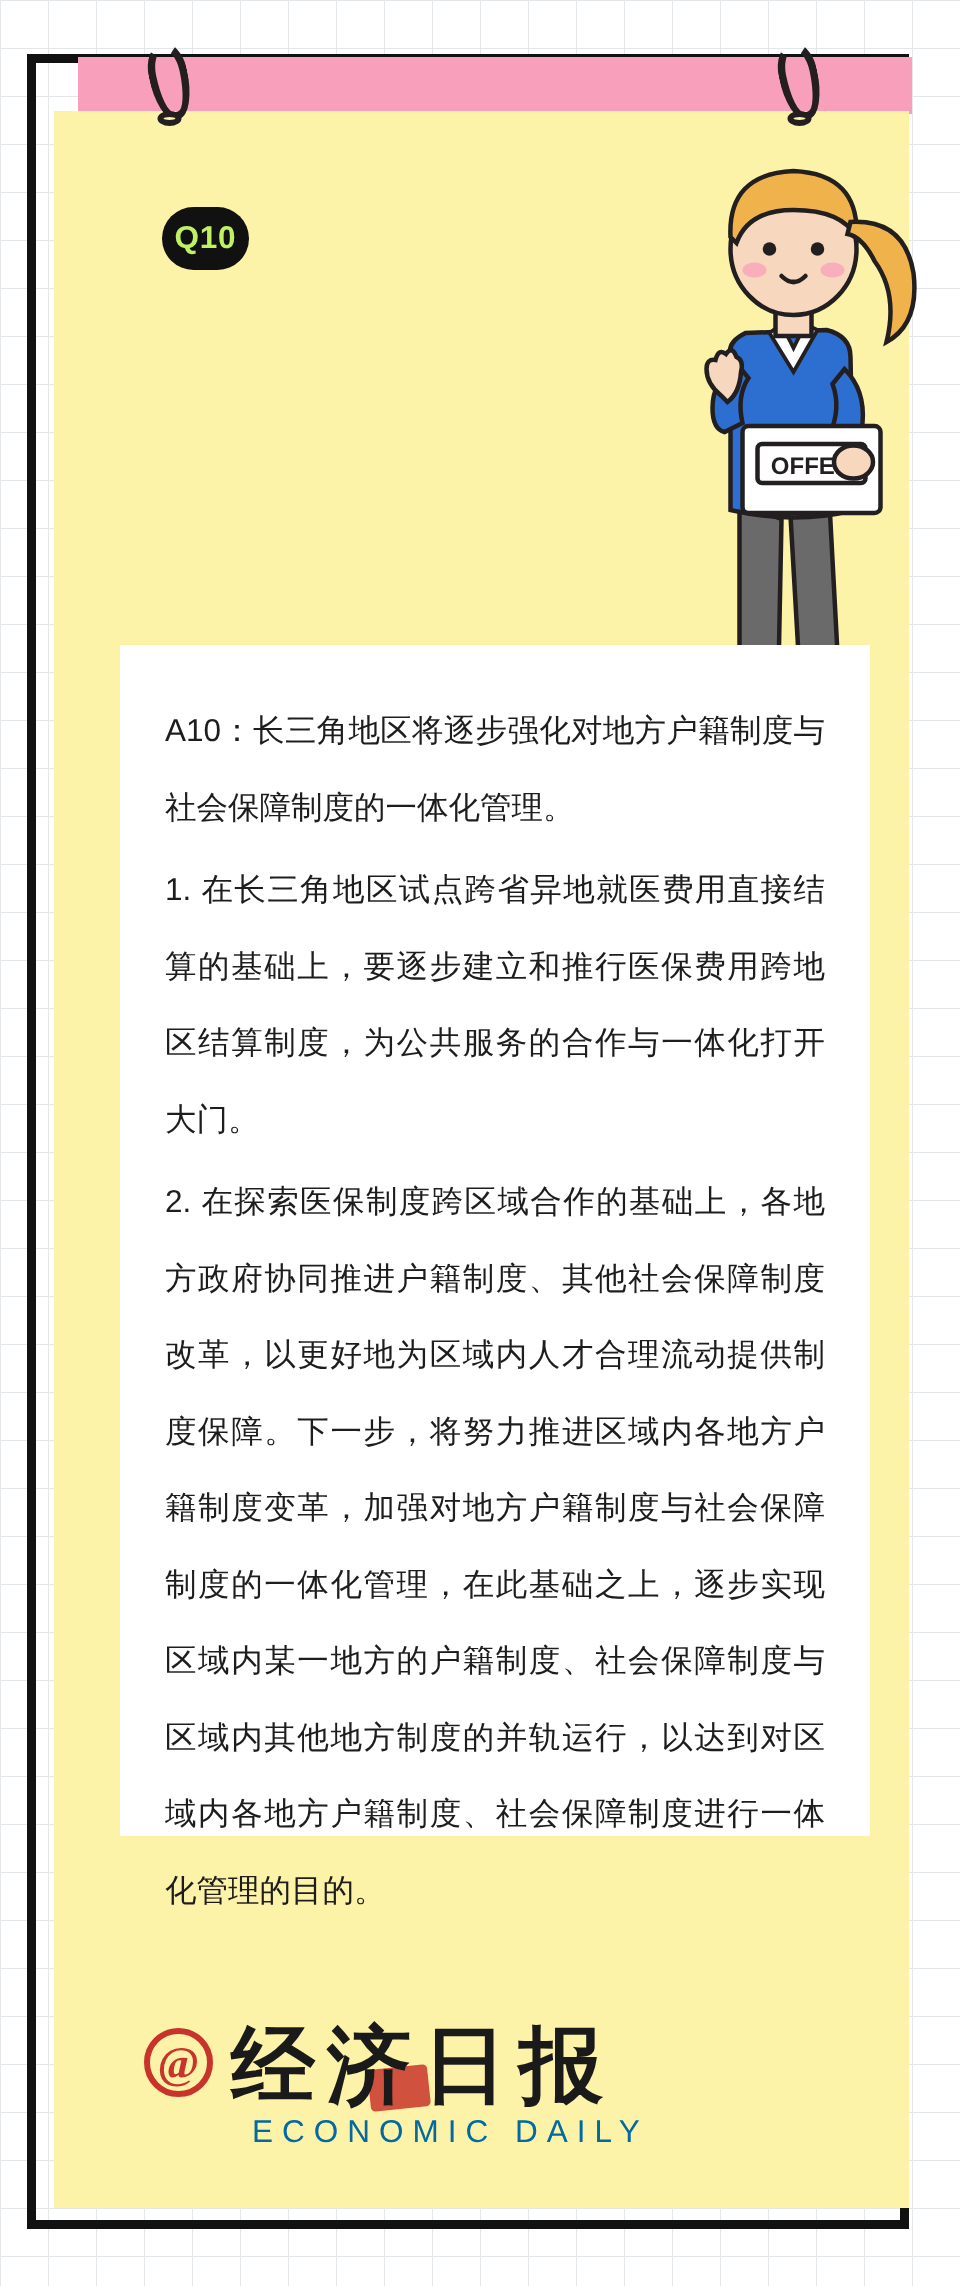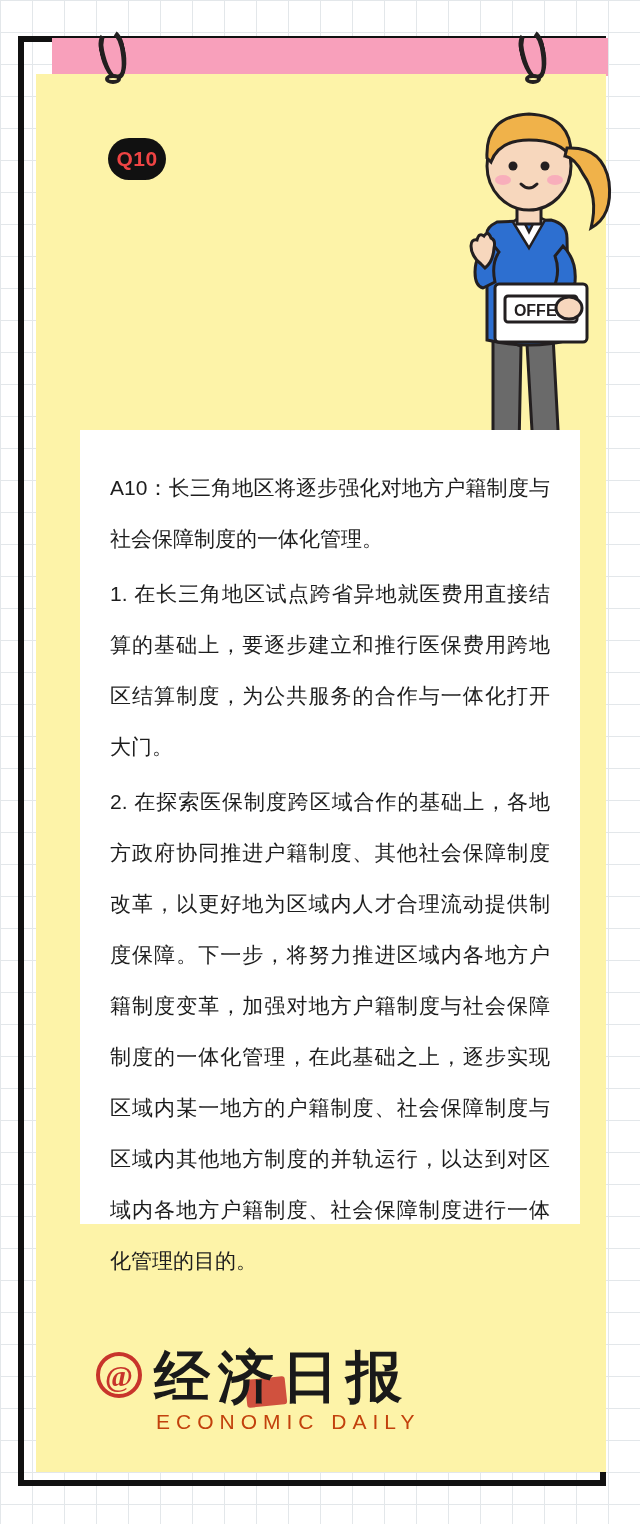--- a/index.html
+++ b/index.html
@@ -95,21 +95,21 @@
     width: 340px;
   }
   .q-badge {
     display: inline-flex;
     align-items: center;
     justify-content: center;
     width: 58px;
     height: 42px;
     border-radius: 21px;
     background: #111111;
-    color: #ef4444;
+    color: #bef264;
     font-size: 21px;
     font-weight: bold;
     letter-spacing: 0.5px;
     vertical-align: middle;
     margin-right: 10px;
     float: left;
     margin-top: 4px;
     font-family: "Liberation Sans", sans-serif;
   }
   .q-text {
@@ -179,24 +179,24 @@
     left: 58px;
     top: -4px;
     font-size: 56px;
     font-weight: bold;
     color: #1a1a1a;
     letter-spacing: 8px;
     font-family: "Liberation Serif", serif;
   }
   .logo-en {
     position: absolute;
-    left: 60px;
+    left: 72px;
     top: 66px;
     font-size: 21px;
-    color: #c2410c;
+    color: #0369a1;
     letter-spacing: 6px;
     font-family: "Liberation Sans", sans-serif;
   }
   .logo-stamp {
     position: absolute;
     left: 150px;
     top: 34px;
     width: 40px;
     height: 28px;
     background: #c8342b;

